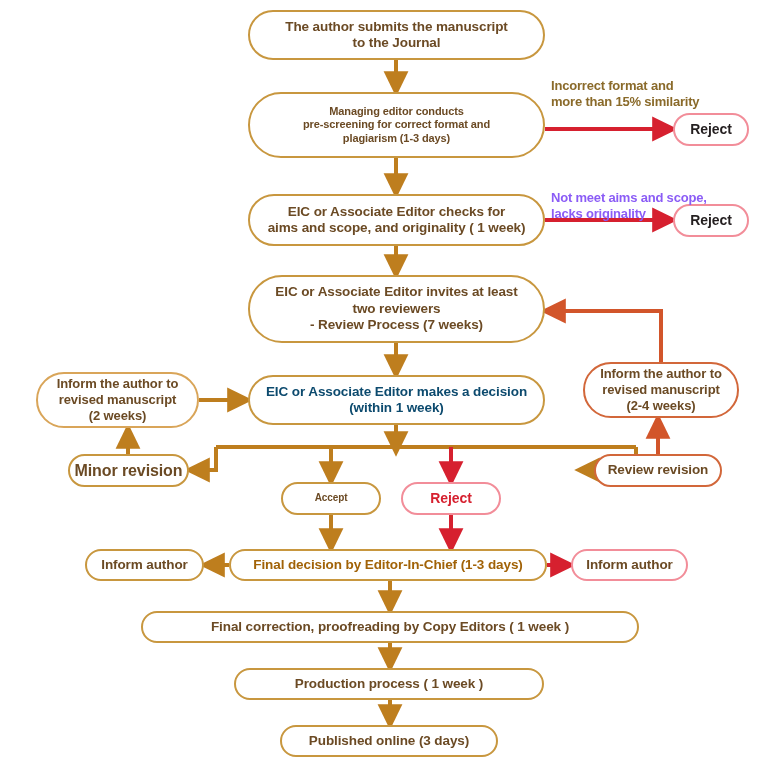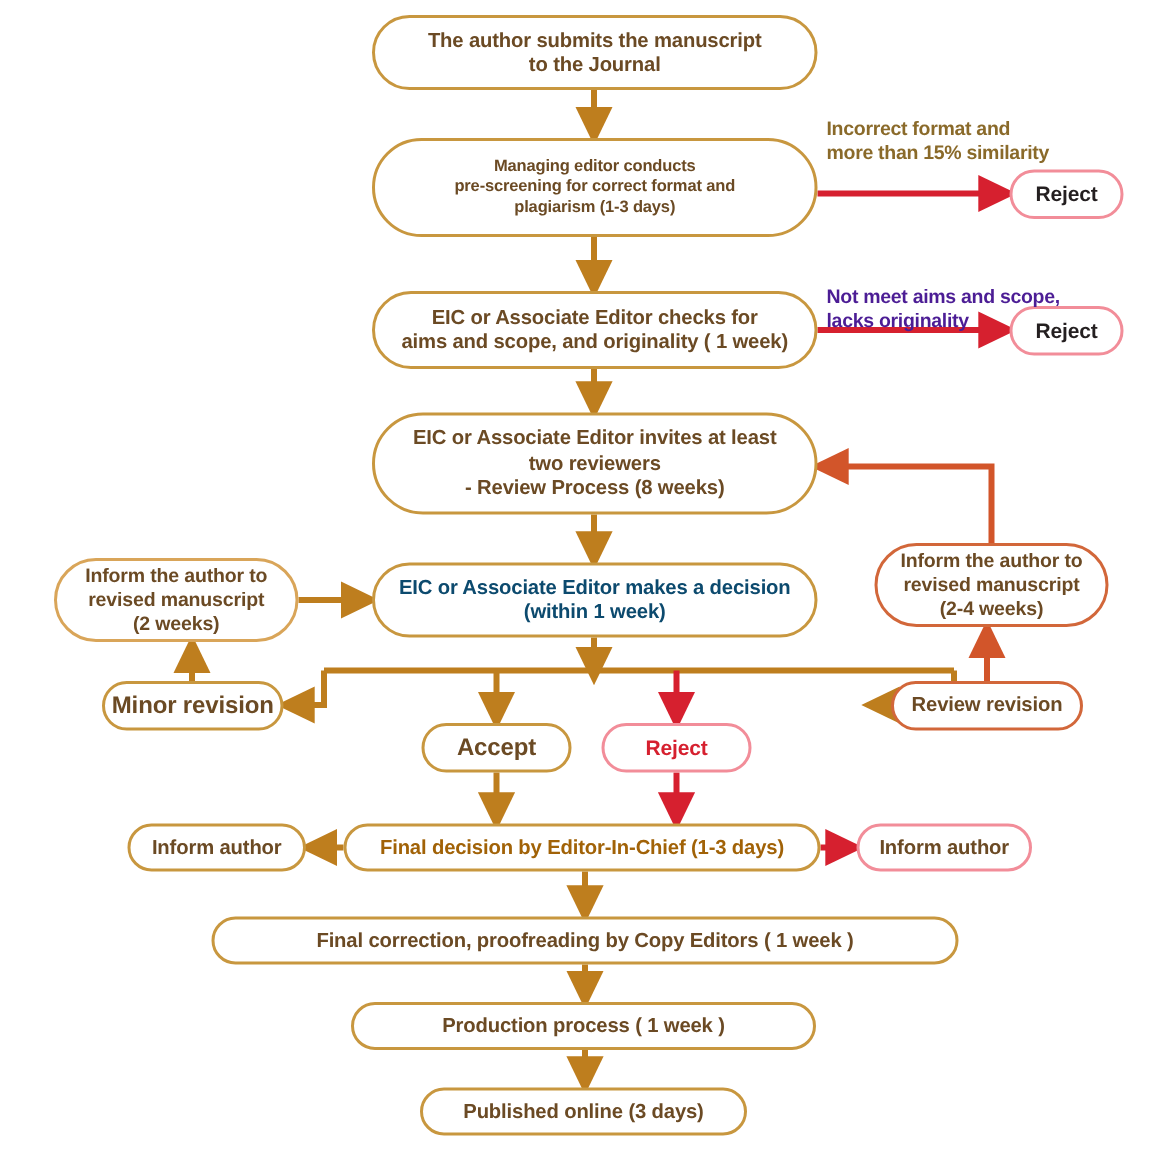--- a/index.html
+++ b/index.html
@@ -112,39 +112,39 @@
 to the Journal</div>
       <div class="node" style="left: 248px; top: 92px; width: 297px; height: 66px; border-color: rgb(200, 151, 63); color: rgb(107, 74, 36); font-size: 11px; border-radius: 33px; white-space: pre-line;">Managing editor conducts
 pre-screening for correct format and
 plagiarism (1-3 days)</div>
       <div class="node" style="left: 673px; top: 113px; width: 76px; height: 33px; border-color: rgb(242, 141, 153); color: rgb(36, 31, 32); font-size: 14px; border-radius: 16.5px; white-space: pre-line;">Reject</div>
       <div class="node" style="left: 248px; top: 194px; width: 297px; height: 52px; border-color: rgb(200, 151, 63); color: rgb(107, 74, 36); font-size: 13.5px; border-radius: 26px; white-space: pre-line;">EIC or Associate Editor checks for
 aims and scope, and originality ( 1 week)</div>
       <div class="node" style="left: 673px; top: 204px; width: 76px; height: 33px; border-color: rgb(242, 141, 153); color: rgb(36, 31, 32); font-size: 14px; border-radius: 16.5px; white-space: pre-line;">Reject</div>
       <div class="node" style="left: 248px; top: 275px; width: 297px; height: 68px; border-color: rgb(200, 151, 63); color: rgb(107, 74, 36); font-size: 13.5px; border-radius: 34px; white-space: pre-line;">EIC or Associate Editor invites at least
 two reviewers
-- Review Process (8 weeks)</div>
+- Review Process (7 weeks)</div>
       <div class="node" style="left: 248px; top: 375px; width: 297px; height: 50px; border-color: rgb(200, 151, 63); color: #0c4a6e; font-size: 13.5px; border-radius: 25px; white-space: pre-line;">EIC or Associate Editor makes a decision
 (within 1 week)</div>
       <div class="node" style="left: 36px; top: 372px; width: 163px; height: 56px; border-color: rgb(217, 165, 89); color: rgb(107, 74, 36); font-size: 13px; border-radius: 28px; white-space: pre-line;">Inform the author to
 revised manuscript
 (2 weeks)</div>
       <div class="node" style="left: 583px; top: 362px; width: 156px; height: 56px; border-color: rgb(210, 103, 58); color: rgb(107, 74, 36); font-size: 13px; border-radius: 28px; white-space: pre-line;">Inform the author to
 revised manuscript
 (2-4 weeks)</div>
       <div class="node" style="left: 68px; top: 454px; width: 121px; height: 33px; border-color: rgb(200, 151, 63); color: rgb(107, 74, 36); font-size: 16px; border-radius: 16.5px; white-space: pre-line;">Minor revision</div>
       <div class="node" style="left: 594px; top: 454px; width: 128px; height: 33px; border-color: rgb(210, 103, 58); color: rgb(107, 74, 36); font-size: 13.5px; border-radius: 16.5px; white-space: pre-line;">Review revision</div>
-      <div class="node" style="left: 281px; top: 482px; width: 100px; height: 33px; border-color: rgb(200, 151, 63); color: rgb(107, 74, 36); font-size: 16px; border-radius: 16.5px; white-space: pre-line; text-align: center;">Accept</div>
+      <div class="node" style="left: 281px; top: 482px; width: 100px; height: 33px; border-color: rgb(200, 151, 63); color: rgb(107, 74, 36); font-size: 10px; border-radius: 16.5px; white-space: pre-line; text-align: center;">Accept</div>
       <div class="node" style="left: 401px; top: 482px; width: 100px; height: 33px; border-color: rgb(242, 141, 153); color: rgb(214, 32, 47); font-size: 14px; border-radius: 16.5px; white-space: pre-line;">Reject</div>
       <div class="node" style="left: 229px; top: 549px; width: 318px; height: 32px; border-color: rgb(200, 151, 63); color: #a16207; font-size: 13.5px; border-radius: 16px; white-space: pre-line;">Final decision by Editor-In-Chief (1-3 days)</div>
       <div class="node" style="left: 85px; top: 549px; width: 119px; height: 32px; border-color: rgb(200, 151, 63); color: rgb(107, 74, 36); font-size: 13.5px; border-radius: 16px; white-space: pre-line;">Inform author</div>
       <div class="node" style="left: 571px; top: 549px; width: 117px; height: 32px; border-color: rgb(242, 141, 153); color: rgb(107, 74, 36); font-size: 13.5px; border-radius: 16px; white-space: pre-line;">Inform author</div>
       <div class="node" style="left: 141px; top: 611px; width: 498px; height: 32px; border-color: rgb(200, 151, 63); color: rgb(107, 74, 36); font-size: 13.5px; border-radius: 16px; white-space: pre-line;">Final correction, proofreading by Copy Editors ( 1 week )</div>
       <div class="node" style="left: 234px; top: 668px; width: 310px; height: 32px; border-color: rgb(200, 151, 63); color: rgb(107, 74, 36); font-size: 13.5px; border-radius: 16px; white-space: pre-line;">Production process ( 1 week )</div>
       <div class="node" style="left: 280px; top: 725px; width: 218px; height: 32px; border-color: rgb(200, 151, 63); color: rgb(107, 74, 36); font-size: 13.5px; border-radius: 16px; white-space: pre-line;">Published online (3 days)</div>
     </div>
   <div id="labels-layer">
       <div class="edge-label" style="left: 551px; top: 78px; font-size: 13px; color: rgb(138, 106, 42);">Incorrect format and
 more than 15% similarity</div>
-      <div class="edge-label" style="left: 551px; top: 190px; font-size: 13px; color: #4c1d95;">Not meet aims and scope,
+      <div class="edge-label" style="left: 551px; top: 190px; font-size: 13px; color: #8b5cf6;">Not meet aims and scope,
 lacks originality</div>
     </div>
 </div>
 
 </body></html>

